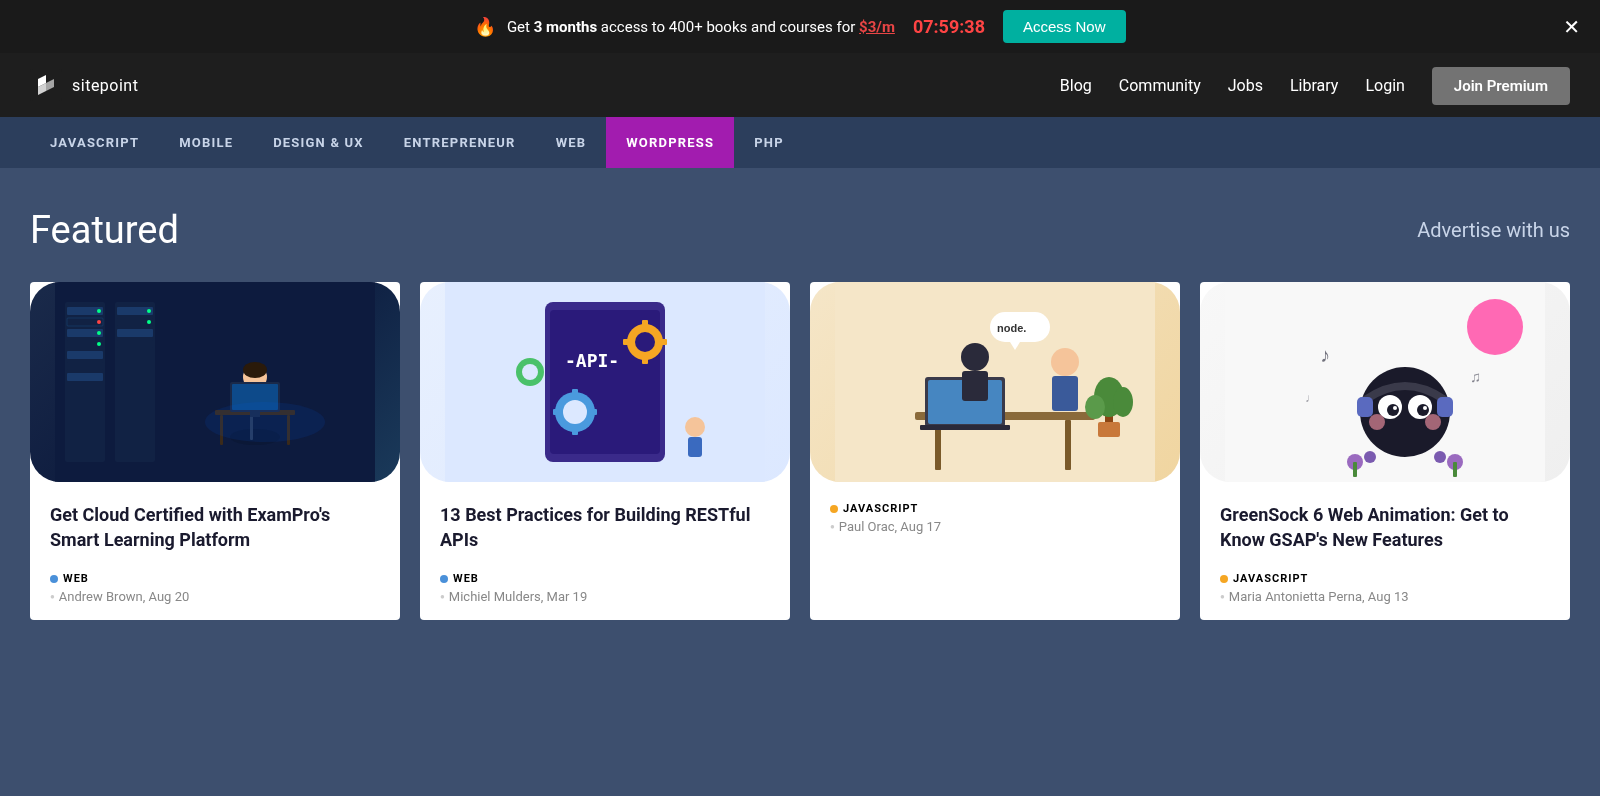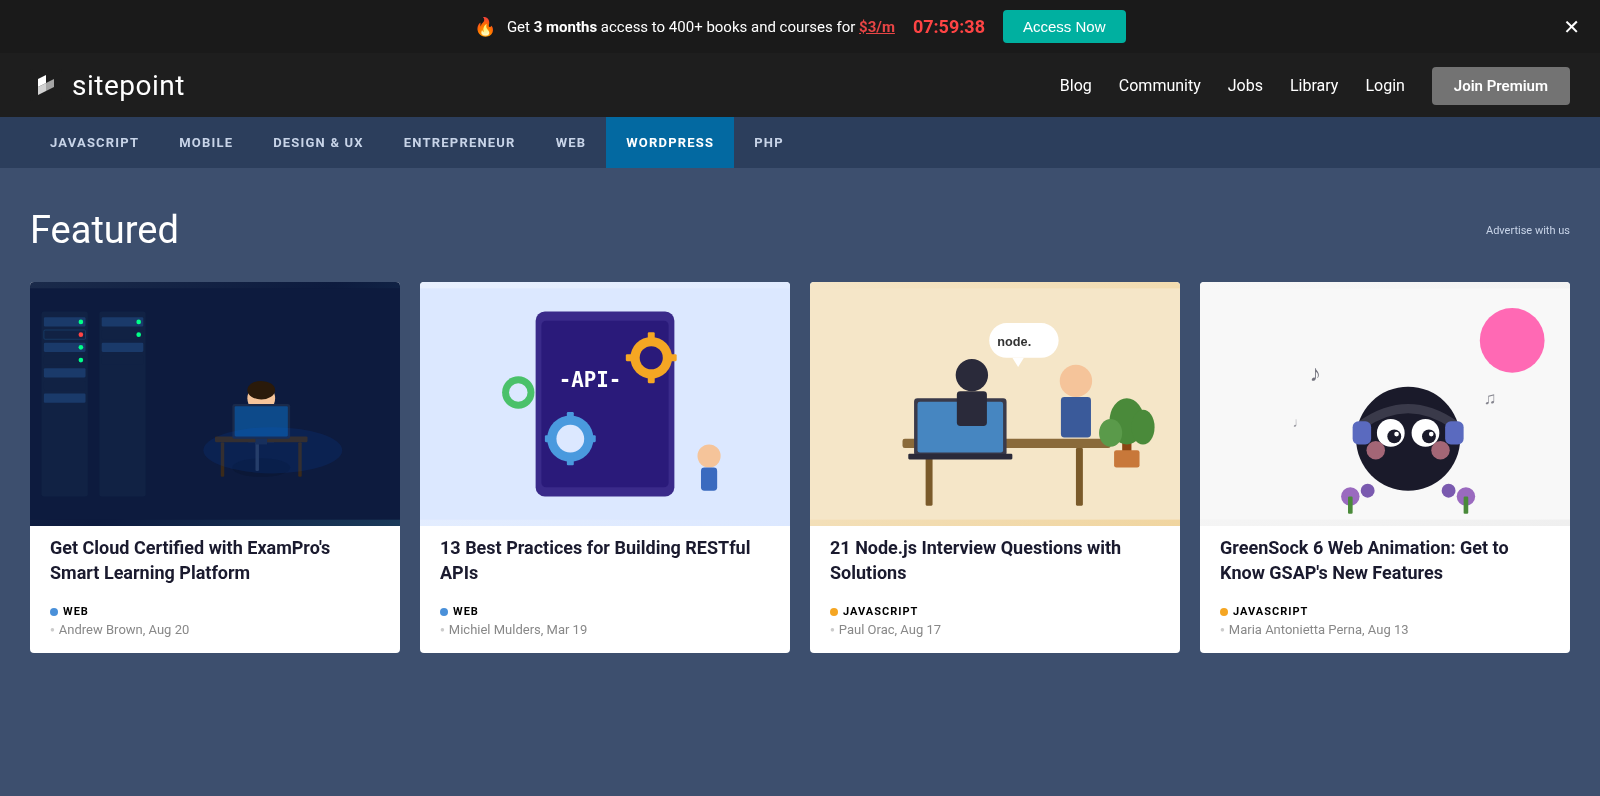--- a/index.html
+++ b/index.html
@@ -55,21 +55,21 @@
       align-items: center;
       gap: 10px;
       text-decoration: none;
     }
     .logo-icon {
       width: 32px;
       height: 32px;
     }
     .logo-text {
       color: #fff;
-      font-size: 28px;
+      font-size: 16px;
       font-weight: 400;
       letter-spacing: 0.5px;
     }
     .nav-links {
       display: flex;
       align-items: flex-start;
       gap: 27px;
       margin-left: auto;
       list-style: none;
     }
@@ -101,21 +101,21 @@
       text-decoration: none;
       font-size: 13px;
       font-weight: 700;
       letter-spacing: 1.2px;
       padding: 18px 20px;
       display: flex;
       align-items: center;
       white-space: nowrap;
     }
     .cat-nav a.active {
-      background: #0369a1;
+      background: #a21caf;
       color: #fff;
     }
 
     
     .main-content {
       background: #3d4f6e;
       padding: 40px 30px;
     }
     .featured-header {
       display: flex;
@@ -124,43 +124,44 @@
       margin-bottom: 30px;
     }
     .featured-title {
       color: #fff;
       font-size: 38px;
       font-weight: 400;
     }
     .advertise-link {
       color: #c8d4e8;
       text-decoration: none;
-      font-size: 11px;
+      font-size: 20px;
     }
 
     
     .cards-grid {
       display: grid;
       grid-template-columns: repeat(4, 1fr);
       gap: 20px;
     }
     .card {
       background: #fff;
       border-radius: 4px;
       overflow: hidden;
       cursor: pointer;
     }
     .card-image {
       width: 100%;
-      height: 244px;
+      height: 200px;
       overflow: hidden;
       position: relative;
+      border-radius: 30px;
     }
     .card-body {
-      padding: 9px 20px 16px;
+      padding: 20px 20px 16px;
     }
     .card-title {
       font-size: 18px;
       font-weight: 700;
       color: #1a1a2e;
       line-height: 1.4;
       margin-bottom: 20px;
     }
     .card-meta {
       margin-top: auto;
@@ -416,21 +417,20 @@
 
           <rect x="270" y="130" width="8" height="18" rx="1" fill="#8B4513"></rect>
           <ellipse cx="274" cy="115" rx="15" ry="20" fill="#4a8a3a"></ellipse>
           <ellipse cx="260" cy="125" rx="10" ry="12" fill="#5a9a4a"></ellipse>
           <ellipse cx="288" cy="120" rx="10" ry="15" fill="#4a8a3a"></ellipse>
 
           <rect x="263" y="140" width="22" height="15" rx="2" fill="#c8783a"></rect>
         </svg>
       </div>
       <div class="card-body">
-        <div class="card-title">21 Node.js Interview Questions with Solutions</div>
         <div class="card-meta">
           <div class="card-category">
             <span class="cat-dot cat-orange"></span>
             <span>JAVASCRIPT</span>
           </div>
           <div class="card-author">Paul Orac, Aug 17</div>
         </div>
       </div>
     </div>
 

